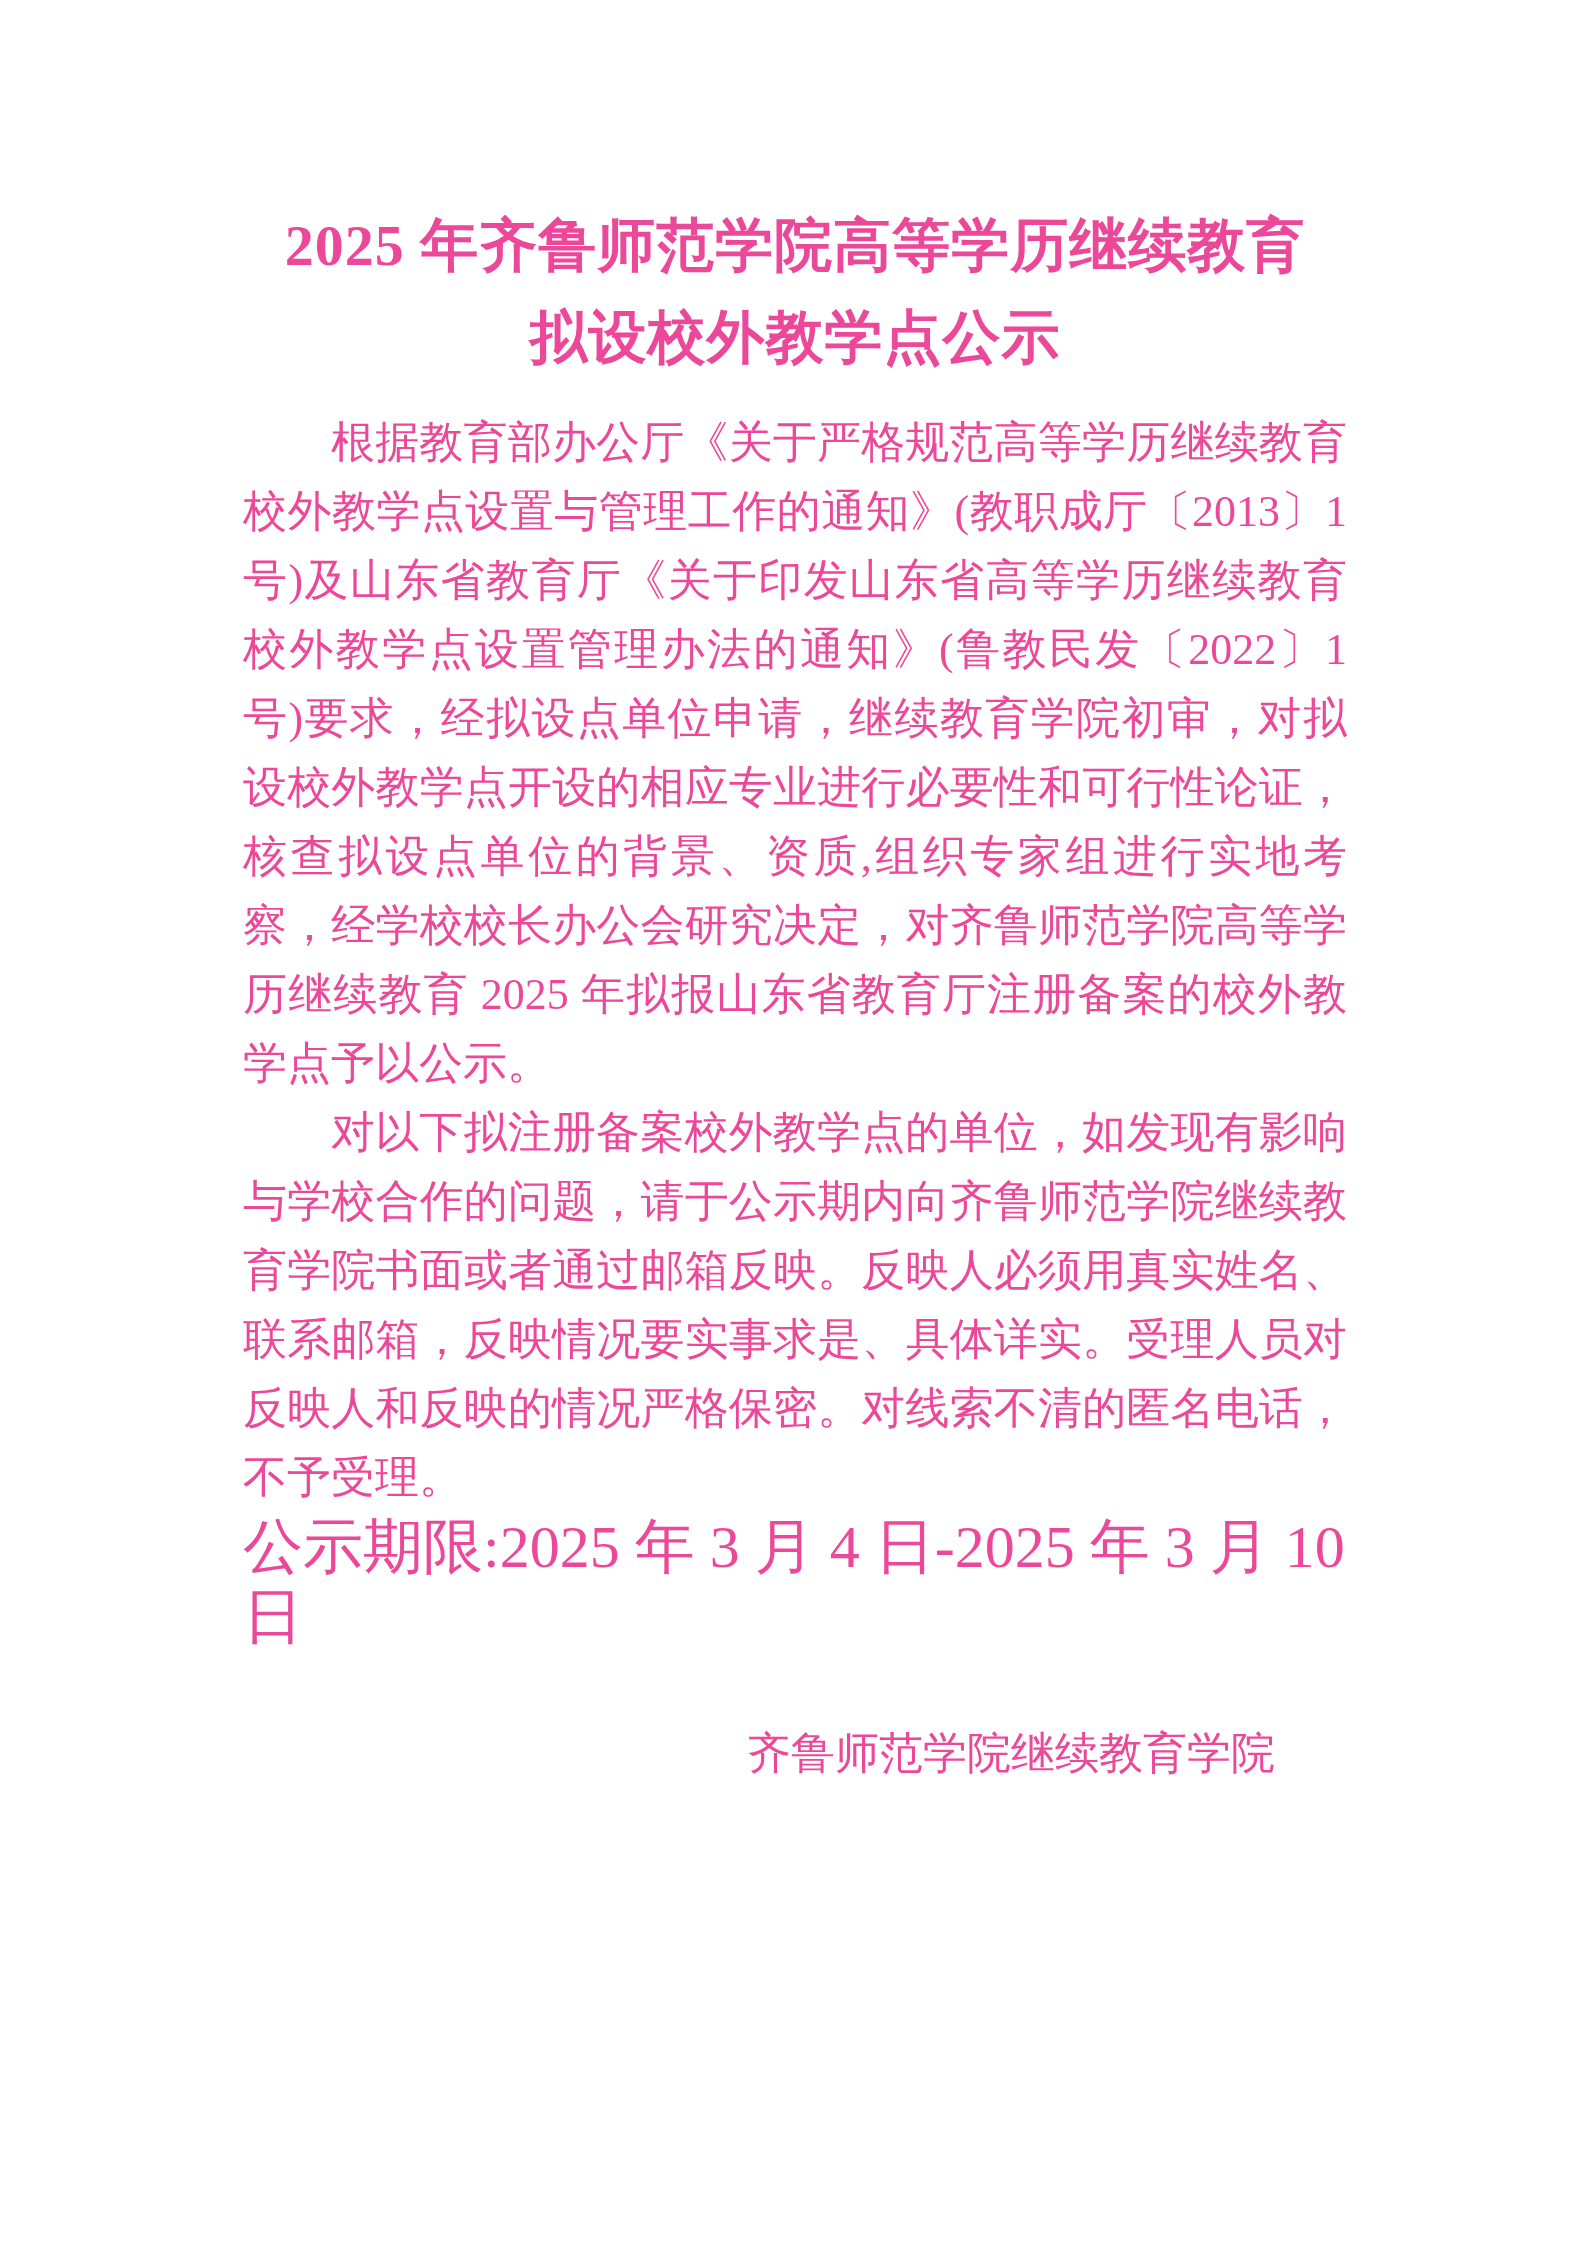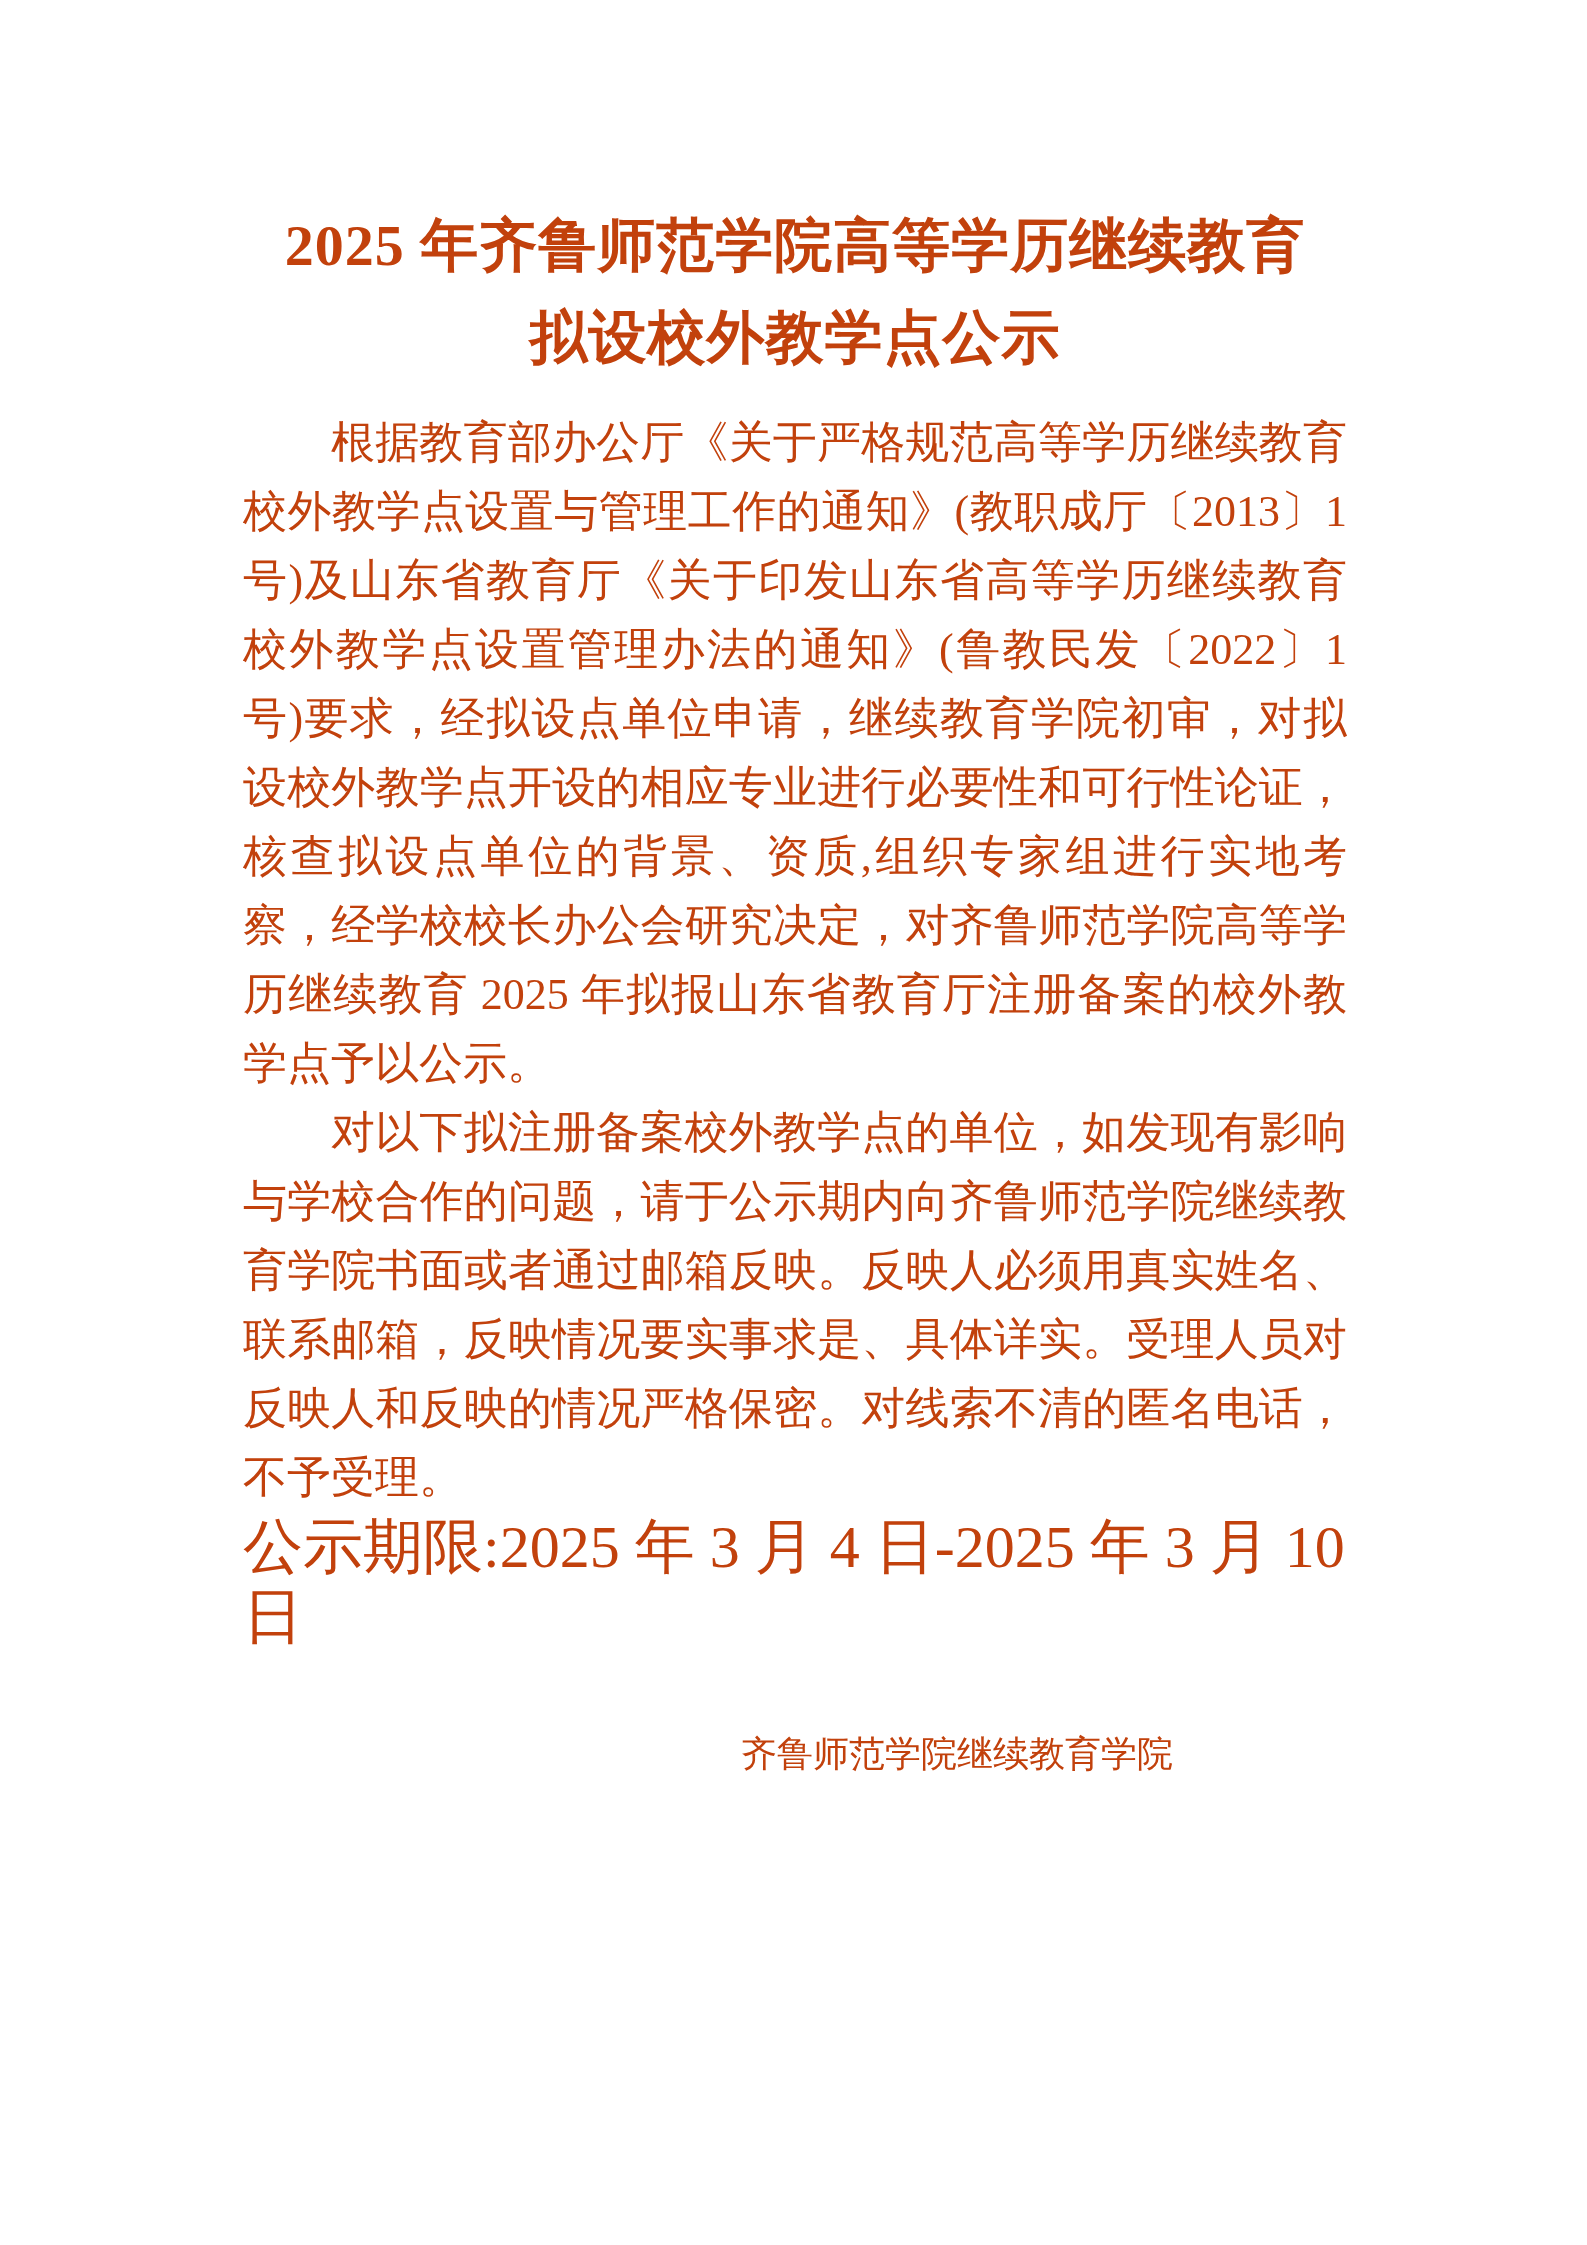--- a/index.html
+++ b/index.html
@@ -6,21 +6,21 @@
     margin: 0;
     padding: 0;
     background: #ffffff;
   }
   .page {
     position: relative;
     width: 1587px;
     height: 2245px;
     margin: 0 auto;
     background: #ffffff;
-    color: #c2410c;
+    color: #ec4899;
     font-family: "Liberation Serif", "DejaVu Serif", serif;
     box-sizing: border-box;
     padding: 200px 240px 0 243px;
     overflow: hidden;
   }
   .doc-title {
     margin: 0 0 24px 0;
     text-align: center;
     font-size: 58px;
     font-weight: 700;
@@ -47,21 +47,22 @@
     margin: 0;
     font-size: 60px;
     line-height: 70px;
     text-align: left;
   }
   .signature-block {
     margin-top: 66px;
     margin-left: auto;
     margin-right: 66px;
     width: 540px;
-    font-size: 36px;
+    text-align: center;
+    font-size: 44px;
     line-height: 72px;
   }
   .signature-block .sig-line {
     display: block;
     white-space: nowrap;
   }
 </style>
 </head>
 <body>
 

